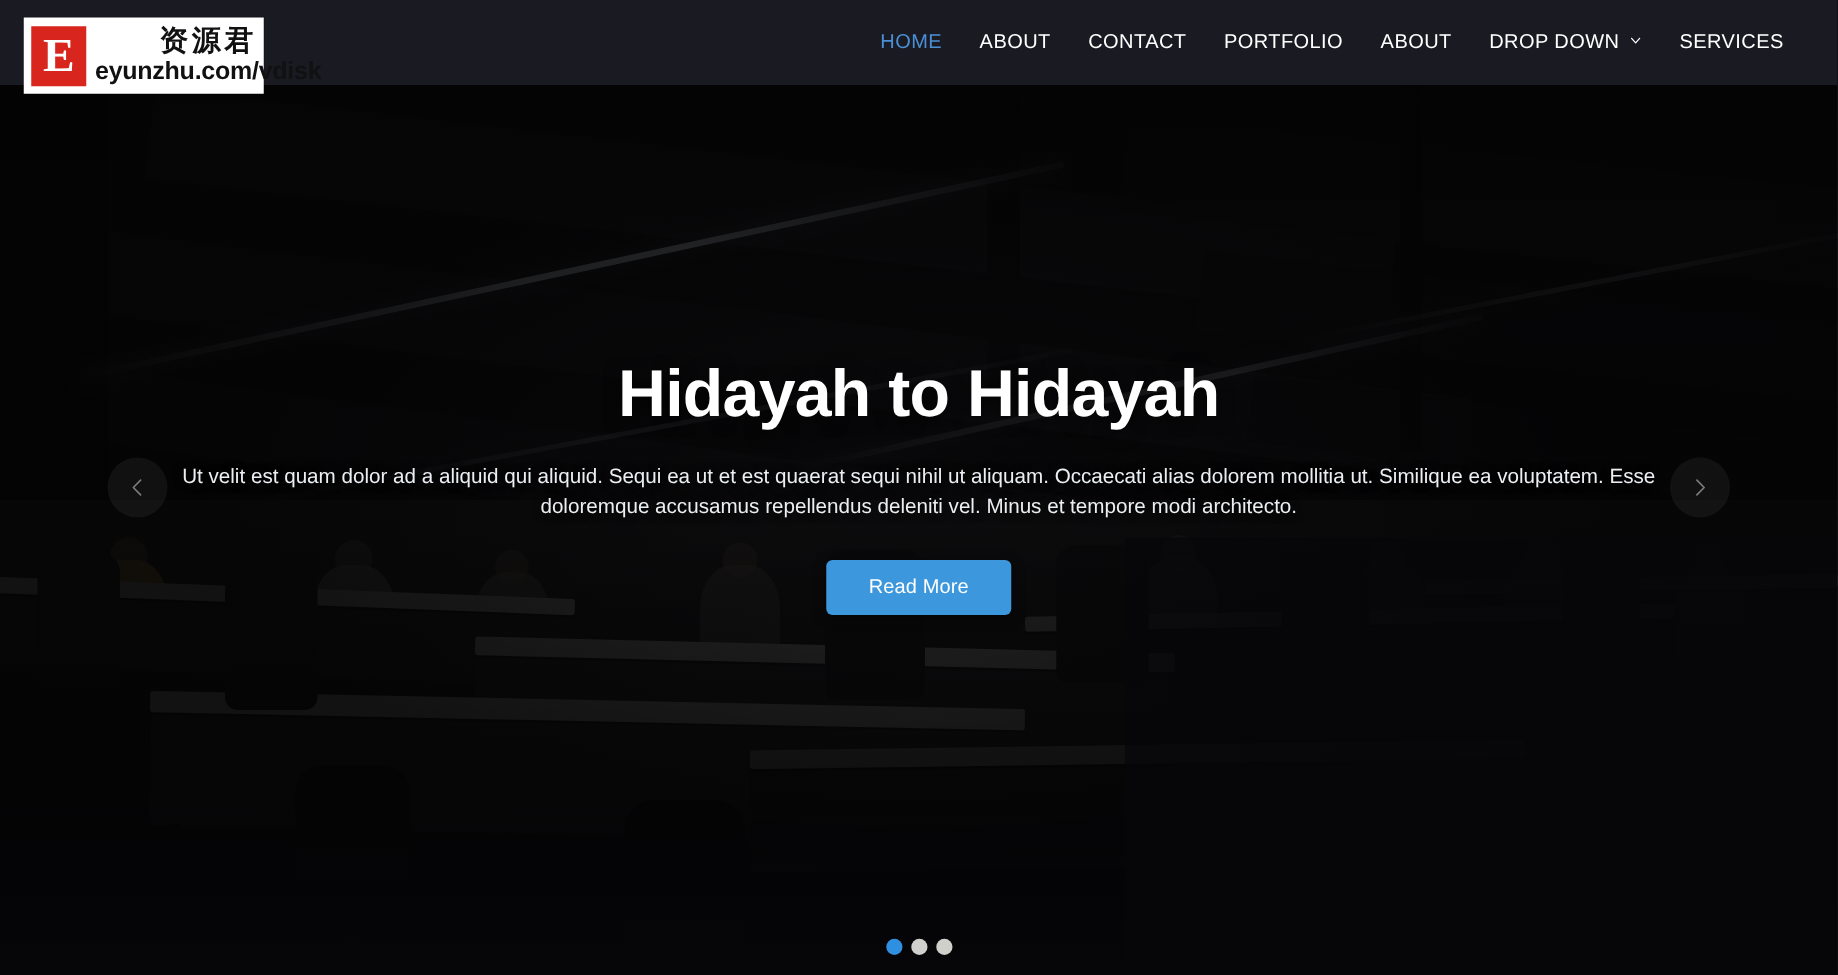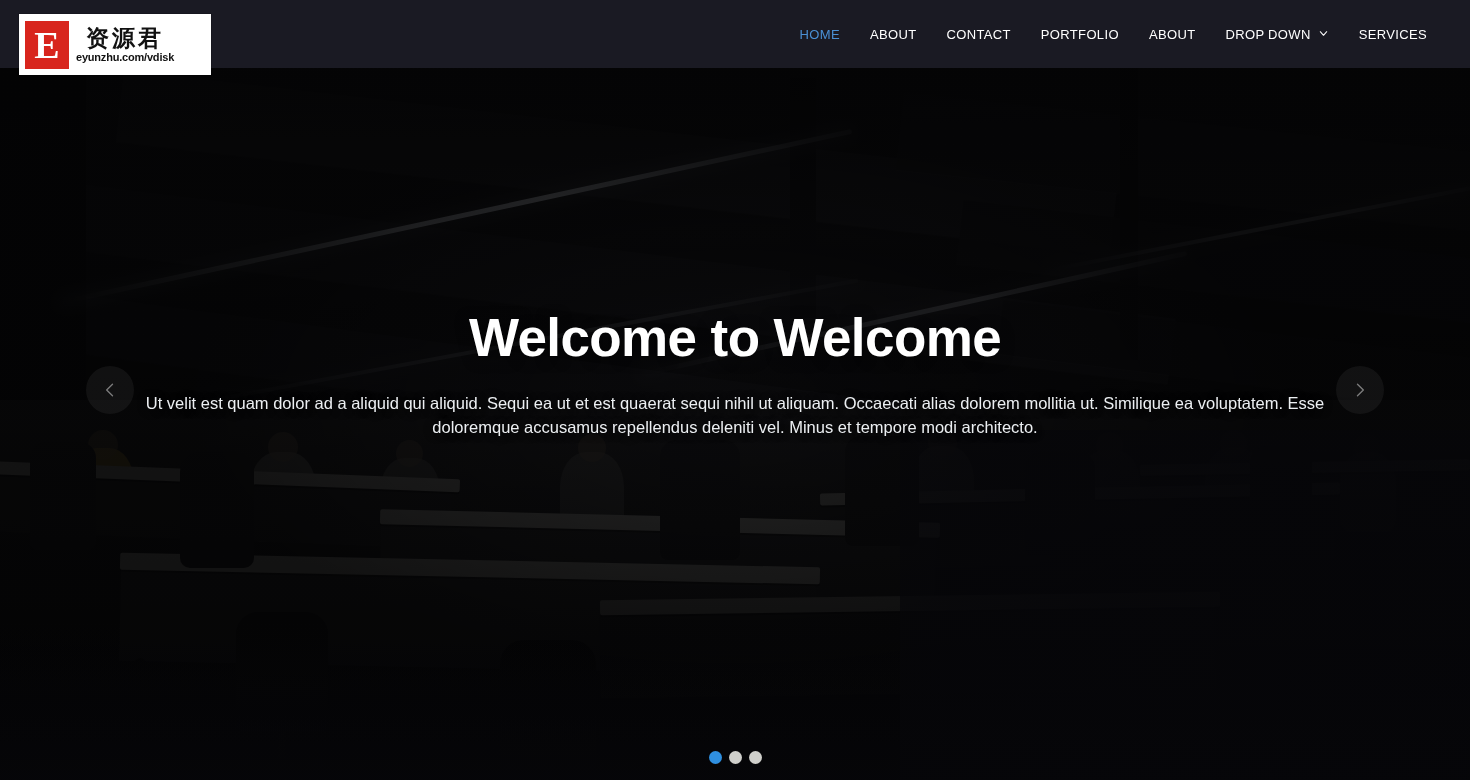--- a/index.html
+++ b/index.html
@@ -166,21 +166,21 @@
     background:#1a1a23; z-index:60;
     display:flex; align-items:center; justify-content:space-between;
     padding:0 28px 0 30px;
   }
   .brand {
     font-size:30px; font-weight:bold; color:#ffffff;
     letter-spacing:-.3px; white-space:nowrap;
   }
   .nav { display:flex; align-items:center; gap:0; }
   .nav a {
-    color:#ffffff; font-size:13px; text-decoration:none;
+    color:#ffffff; font-size:16px; text-decoration:none;
     letter-spacing:.35px; padding:0 15px; white-space:nowrap;
     display:flex; align-items:center; gap:7px;
   }
   .nav a.active { color:#4a8fd4; }
   .chev { display:block; }
 
   
   .watermark {
     position:absolute; left:19px; top:14px; width:192px; height:61px;
     background:#ffffff; z-index:90;
@@ -195,21 +195,21 @@
   .wm-e span {
     color:#ffffff; font-family:"Liberation Serif", serif;
     font-size:38px; font-weight:bold; line-height:1;
   }
   .wm-txt { display:flex; flex-direction:column; justify-content:center;text-align:center; }
   .wm-cn {
     font-family:"DejaVu Sans", sans-serif; font-size:23px; font-weight:bold;
     color:#111; letter-spacing:3px; line-height:1.05;
   }
   .wm-url {
-    font-family:"Liberation Sans", sans-serif; font-size:11px;
+    font-family:"Liberation Sans", sans-serif; font-size:20px;
     font-weight:bold; color:#111; letter-spacing:-.2px; line-height:1.1;
   }
 </style>
 </head>
 <body>
 
 <div class="page">
 
   <div class="hero">
 
@@ -291,22 +291,23 @@
         <div class="wheel" style="left:62px;  top:648px;"></div>
         <div class="wheel" style="left:134px; top:658px;"></div>
       </div>
 
       <div class="hero-overlay"></div>
       <div class="darkband"></div>
       <div class="darkband2"></div>
     </div>
 
     <div class="hero-content">
-      <h1 class="hero-title">Welcome to Welcome</h1>
+      <h1 class="hero-title">Hidayah to Hidayah</h1>
       <p class="hero-sub">Ut velit est quam dolor ad a aliquid qui aliquid. Sequi ea ut et est quaerat sequi nihil ut aliquam. Occaecati alias dolorem mollitia ut. Similique ea voluptatem. Esse doloremque accusamus repellendus deleniti vel. Minus et tempore modi architecto.</p>
+      <button class="readmore">Read More</button>
     </div>
 
     <div class="arrow left">
       <span>
         <svg width="20" height="20" viewBox="0 0 24 24" fill="none" stroke="rgba(255,255,255,.45)" stroke-width="1.6" stroke-linecap="round" stroke-linejoin="round">
           <polyline points="15 5 8 12 15 19"></polyline>
         </svg>
       </span>
     </div>
     <div class="arrow right">

